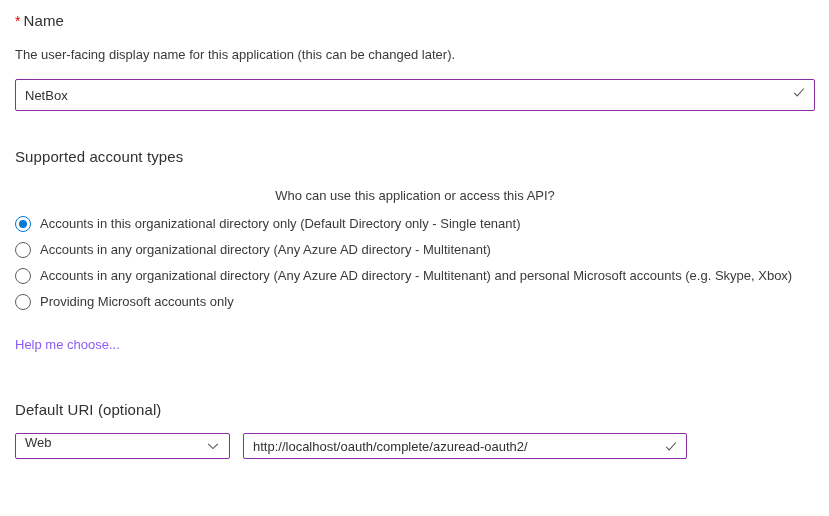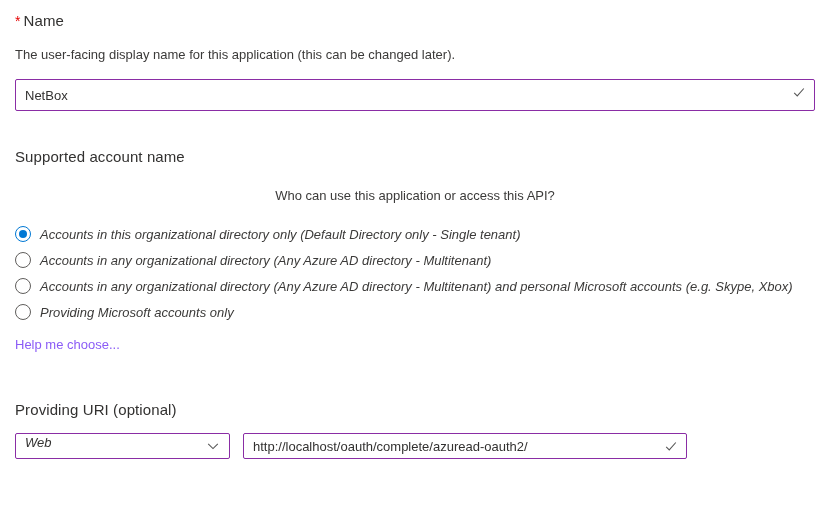--- a/index.html
+++ b/index.html
@@ -55,24 +55,23 @@
     pointer-events: none;
   }
 
   
   .account-types-title { margin-top: 43px; }
   .question { margin-top: 21px; text-align: center; }
 
   .radio-group { margin-top: 11px; }
   .radio-row {
     display: flex;
-    align-items: flex-end;
+    align-items: flex-start;
     height: 26px;
     cursor: pointer;
-    font-style: italic;
   }
   .radio-circle {
     flex: 0 0 auto;
     width: 16px; height: 16px;
     border: 1px solid #605e5c;
     border-radius: 50%;
     position: relative;
     background: #fff;
   }
   .radio-circle.selected { border: 1px solid #0078d4; }
@@ -114,21 +113,20 @@
     position: relative;
     width: 215px; height: 26px;
     border: 1.5px solid #8a2da5;
     border-radius: 2px;
     background: #fff;
     display: flex; align-items: center;
     padding: 0 28px 8px 9px;
     font-size: 13px;
     color: #323130;
     cursor: pointer;
-    font-style: italic;
   }
   .uri-wrap {
     position: relative;
     width: 444px; height: 26px;
     margin-left: 13px;
   }
   .uri-wrap .text-input { height: 26px; }
 </style>
 </head>
 <body>
@@ -143,21 +141,21 @@
   <div class="input-wrap">
     <input class="text-input" type="text" value="NetBox" style="">
     <span class="input-icon">
       <svg width="14" height="14" viewBox="0 0 16 16">
         <path d="M2.5 9 L6 12.5 L13.5 4" fill="none" stroke="#575757" stroke-width="1.2"></path>
       </svg>
     </span>
   </div>
 
   
-  <div class="section-title account-types-title">Supported account name</div>
+  <div class="section-title account-types-title">Supported account types</div>
 
   <div class="desc question">Who can use this application or access this API?</div>
 
   <div class="radio-group" id="radio-group">
       <div class="radio-row">
         <span class="radio-circle selected"></span>
         <span class="radio-label">Accounts in this organizational directory only (Default Directory only - Single tenant)</span>
       </div>
       <div class="radio-row">
         <span class="radio-circle"></span>
@@ -169,21 +167,21 @@
       </div>
       <div class="radio-row">
         <span class="radio-circle"></span>
         <span class="radio-label">Providing Microsoft accounts only</span>
       </div>
     </div>
 
   <a class="help-link">Help me choose...</a>
 
   
-  <div class="section-title redirect-title">Providing URI (optional)</div>
+  <div class="section-title redirect-title">Default URI (optional)</div>
 
 
   <div class="controls-row">
     <div class="select-box">
       <span>Web</span>
       <span class="input-icon">
         <svg width="14" height="14" viewBox="0 0 16 16">
           <path d="M2.5 5.5 L8 11 L13.5 5.5" fill="none" stroke="#575757" stroke-width="1.2"></path>
         </svg>
       </span>

